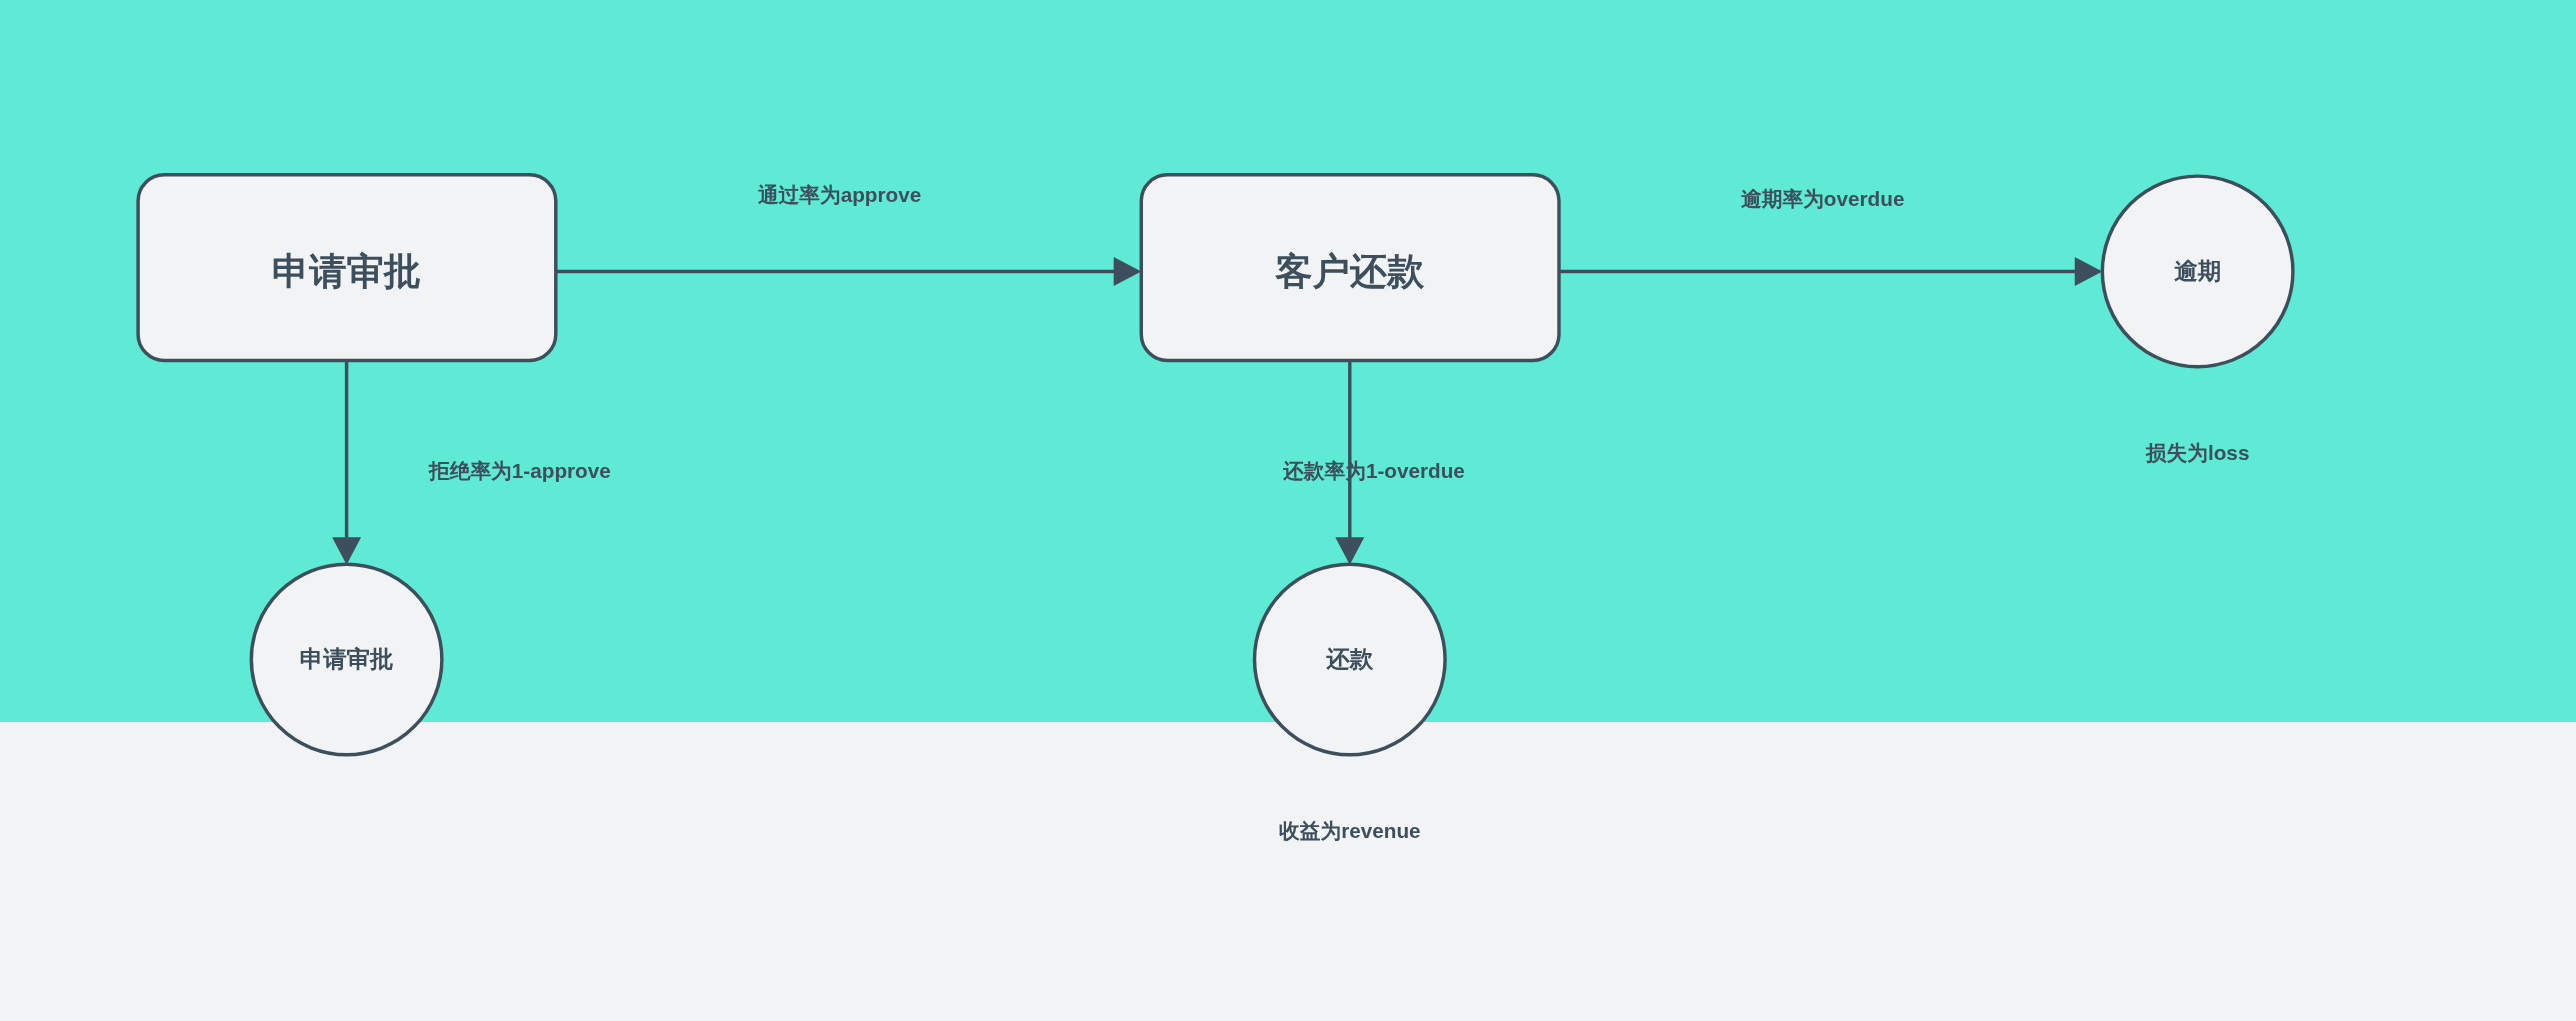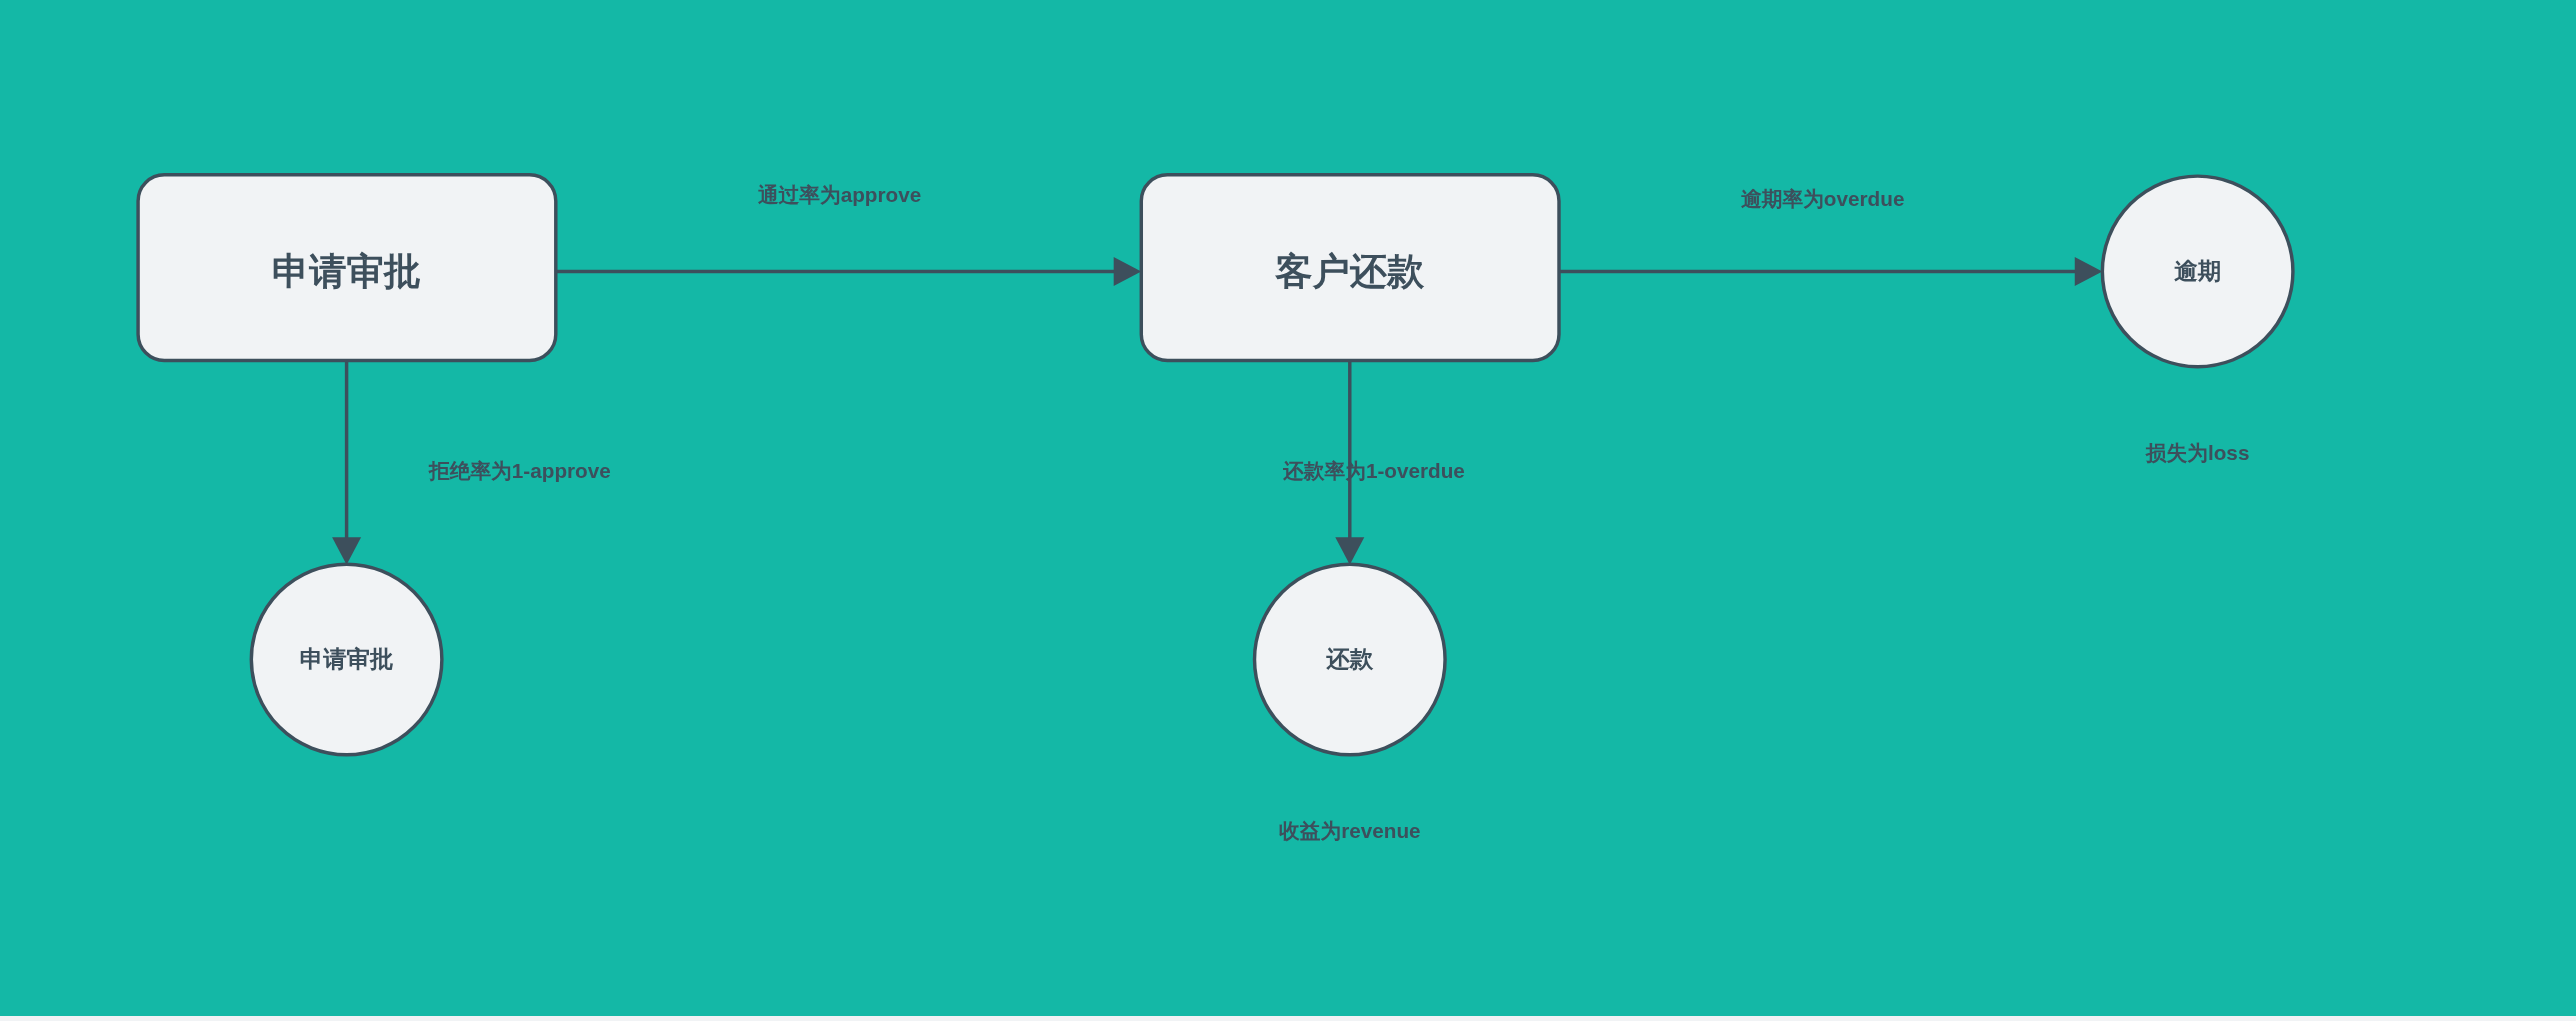--- a/index.html
+++ b/index.html
@@ -10,22 +10,22 @@
   }
   body {
     width: 2576px;
     height: 1022px;
     overflow: hidden;
     font-family: "Liberation Sans", "DejaVu Sans", sans-serif;
   }
   #diagram-root {
     position: relative;
     width: 2576px;
-    height: 1016px;
-    background: #14b8a6;
+    height: 722px;
+    background: #5eead4;
   }
   svg.canvas {
     position: absolute;
     left: 0;
     top: 0;
     width: 2576px;
     height: 1022px;
     display: block;
   }
   .node-shape {

